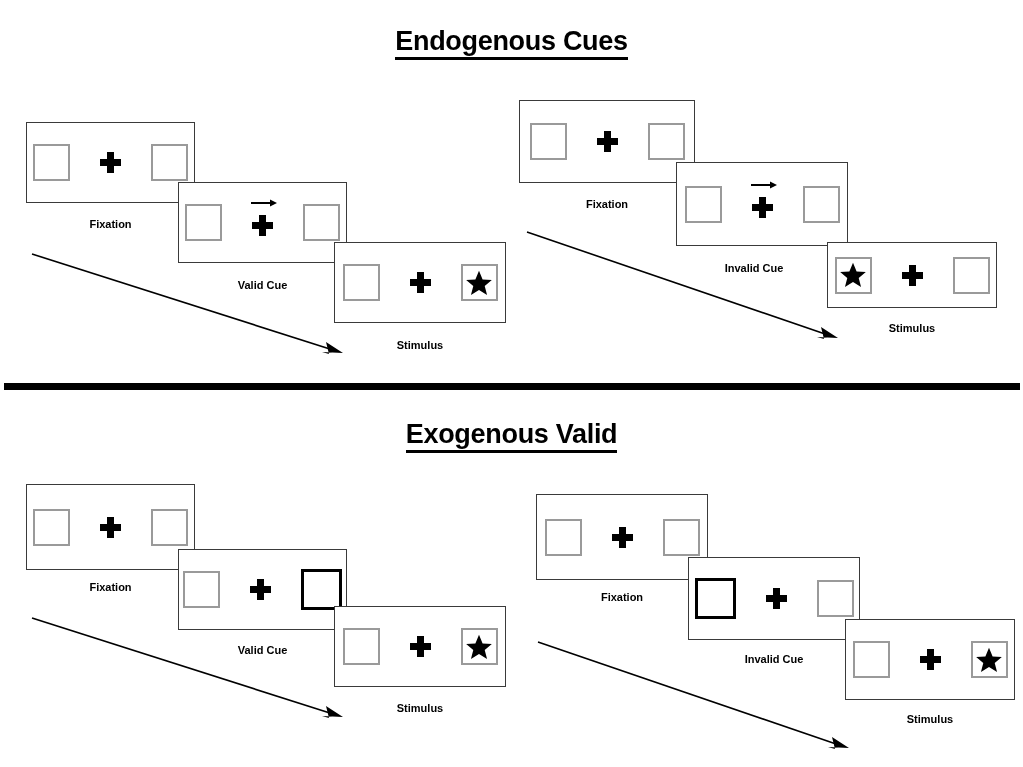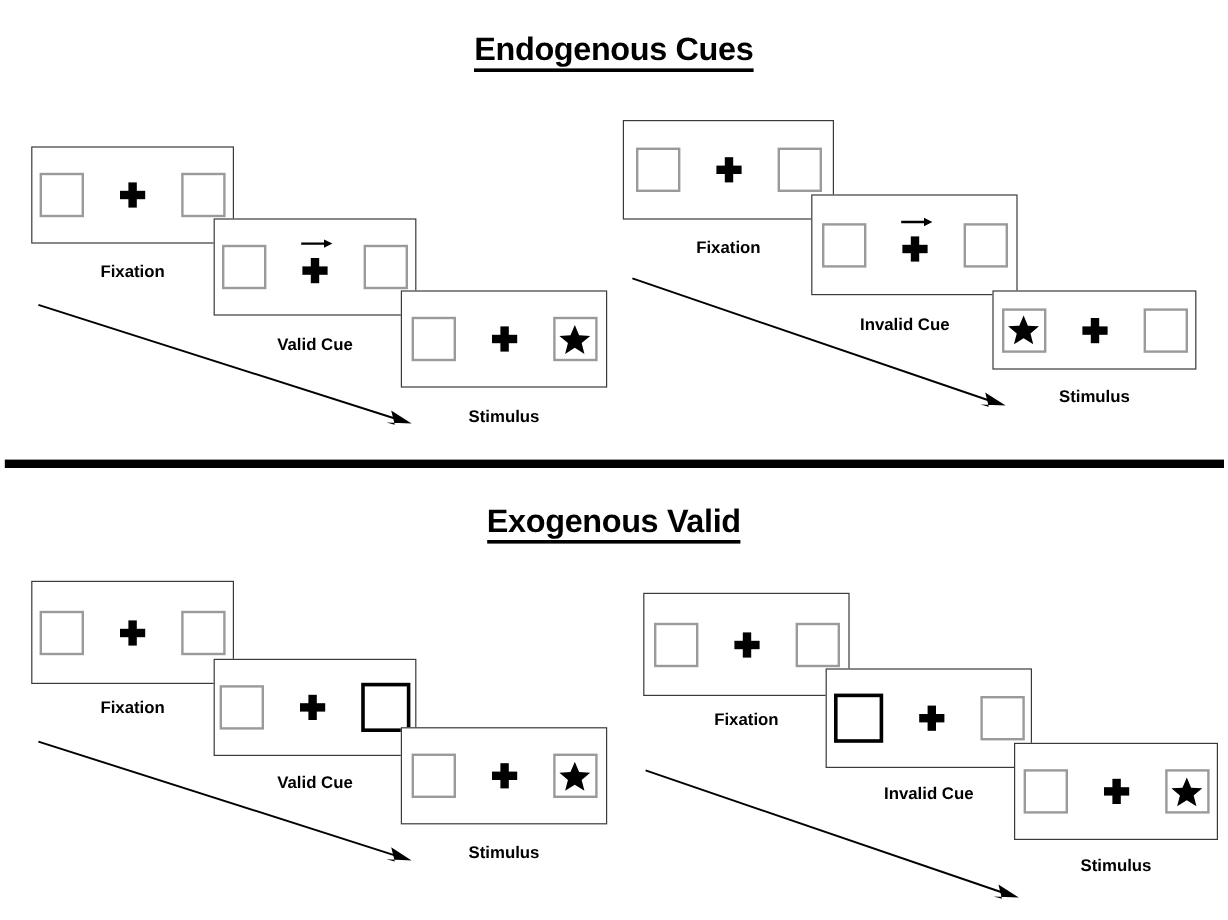--- a/index.html
+++ b/index.html
@@ -96,21 +96,21 @@
 
   
   .star{
     display:block;
     width:28px;height:28px;
   }
 
   
   .stage-label{
     position:absolute;
-    font-size:14px;
+    font-size:11px;
     font-weight:bold;
     white-space:nowrap;
     text-align:center;
   }
 
   
   .flow-arrow{position:absolute;overflow:visible;}
 </style>
 </head>
 <body>

